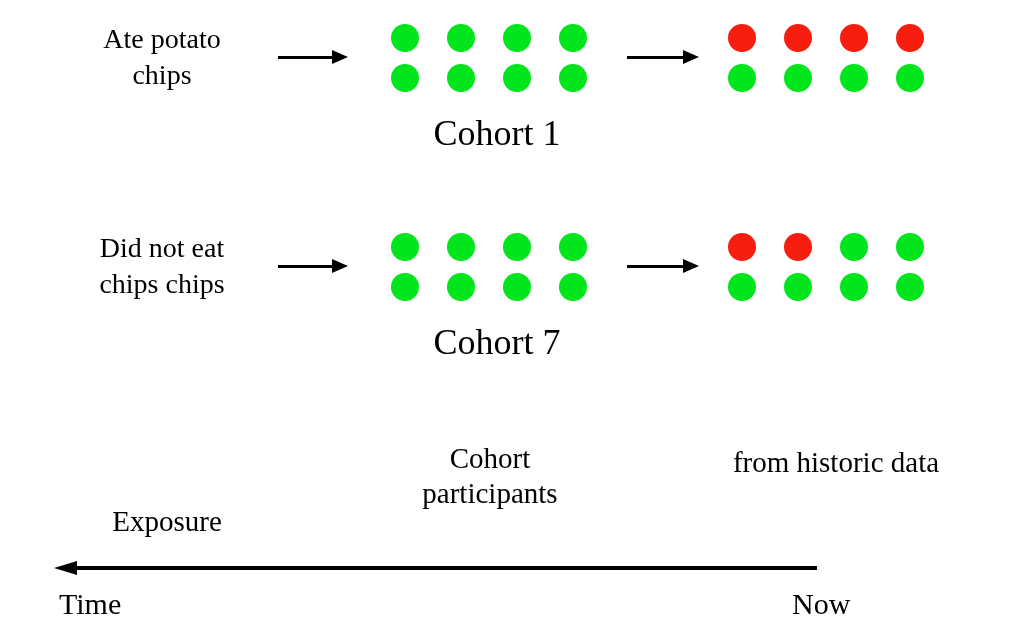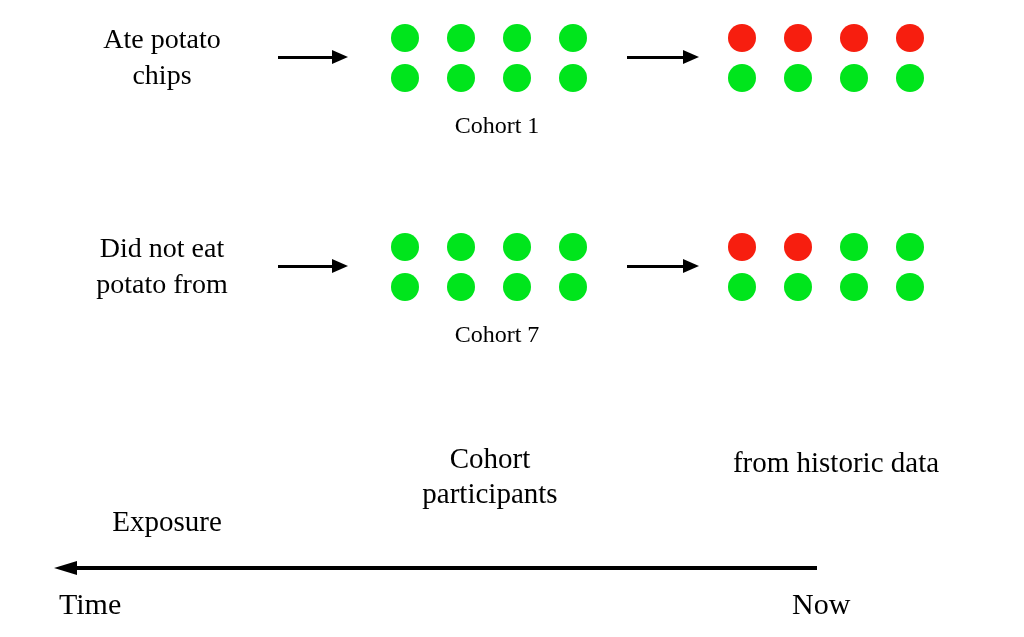--- a/index.html
+++ b/index.html
@@ -20,21 +20,21 @@
 
   .exposure-label {
     width: 240px;
     font-size: 28px;
     line-height: 36px;
     text-align: center;
     white-space: nowrap;
   }
   .cohort-label {
     width: 200px;
-    font-size: 24px;
+    font-size: 36px;
     text-align: center;
     white-space: nowrap;
   }
 
   
   .harrow { height: 14px; }
   .harrow .shaft {
     position: absolute;
     left: 0; right: 13px;
     top: 50%; margin-top: -1.5px;
@@ -133,21 +133,21 @@
       <div class="dot-row">
         <div class="dot" style="background: rgb(0, 229, 28);"></div>
         <div class="dot" style="background: rgb(0, 229, 28);"></div>
         <div class="dot" style="background: rgb(0, 229, 28);"></div>
         <div class="dot" style="background: rgb(0, 229, 28);"></div>
       </div>
     </div>
 
   <div class="abs exposure-label" style="left:42px; top:230px;">
     <div>Did not eat</div>
-    <div>potato from</div>
+    <div>chips chips</div>
   </div>
 
   <div class="abs harrow" style="left:278px; top:259px; width:70px;">
     <div class="shaft"></div>
     <div class="head"></div>
   </div>
 
   <div class="abs dot-grid" style="left:391px; top:233px;">
       <div class="dot-row">
         <div class="dot" style="background: rgb(0, 229, 28);"></div>

